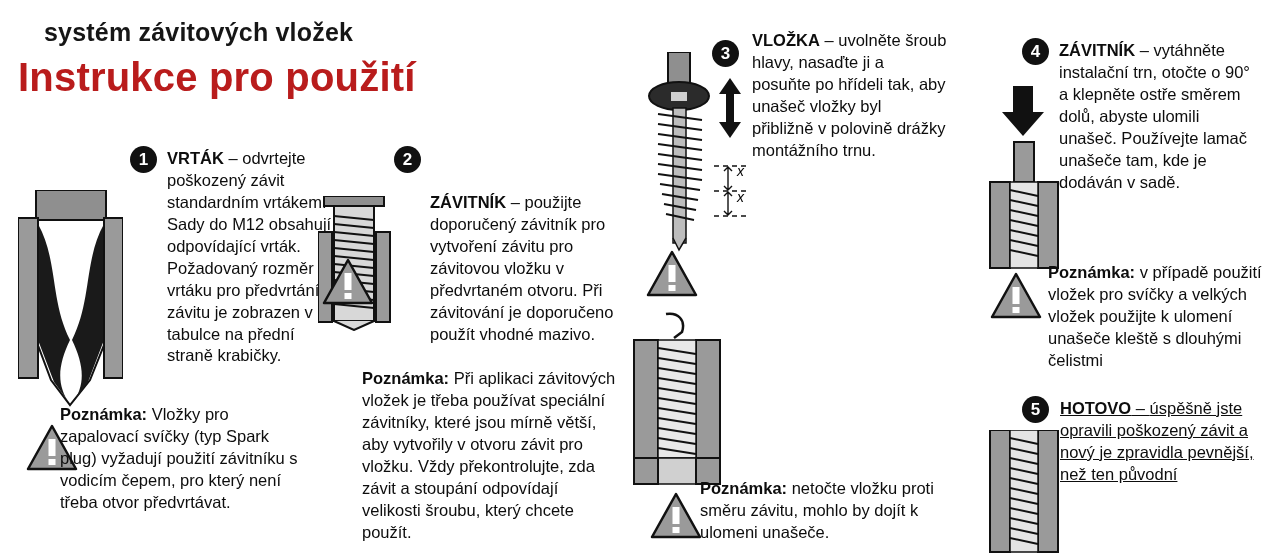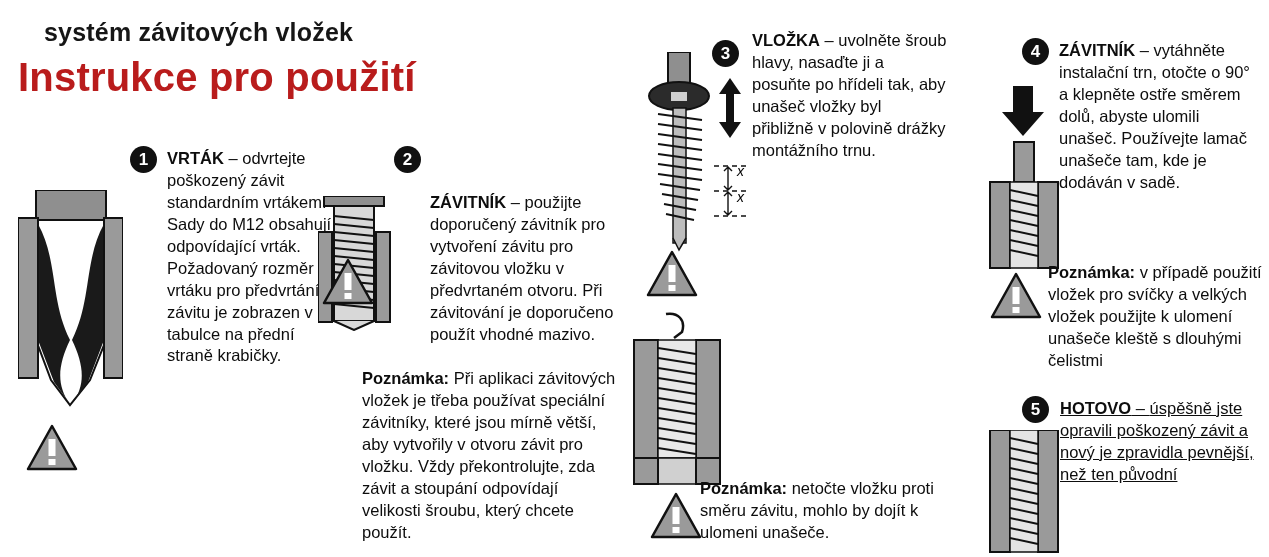--- a/index.html
+++ b/index.html
@@ -91,20 +91,23 @@
       <rect x="86" y="28" width="19" height="160" fill="#9a9a9a" stroke="#111" stroke-width="2"></rect>
     </svg>
   </div>
 
   <div class="abs warn" style="left:26px; top:424px;">
     <svg width="52" height="48" viewBox="0 0 52 48">
       <path d="M26 2 L50 45 L2 45 Z" fill="#9a9a9a" stroke="#111" stroke-width="2.5" stroke-linejoin="round"></path>
       <rect x="22.5" y="15" width="7" height="17" fill="#ffffff"></rect>
       <rect x="22.5" y="35" width="7" height="6" fill="#ffffff"></rect>
     </svg>
+  </div>
+  <div class="abs txt" style="left:60px; top:404px; width:250px;">
+    <b>Poznámka:</b><span> Vložky pro zapalovací svíčky (typ Spark plug) vyžadují použití závitníku s vodicím čepem, pro který není třeba otvor předvrtávat.</span>
   </div>
 
   <div class="abs" style="left:394px; top:146px;">
     <div class="numcircle">2</div>
   </div>
 
   <div class="abs txt" style="left:430px; top:152px; width:185px;margin-top:40px;">
     <b>ZÁVITNÍK</b><span> – </span><span>použijte doporučený závitník pro vytvoření závitu pro závitovou vložku v předvrtaném otvoru. Při závitování je doporučeno použít vhodné mazivo.</span>
   </div>
 

